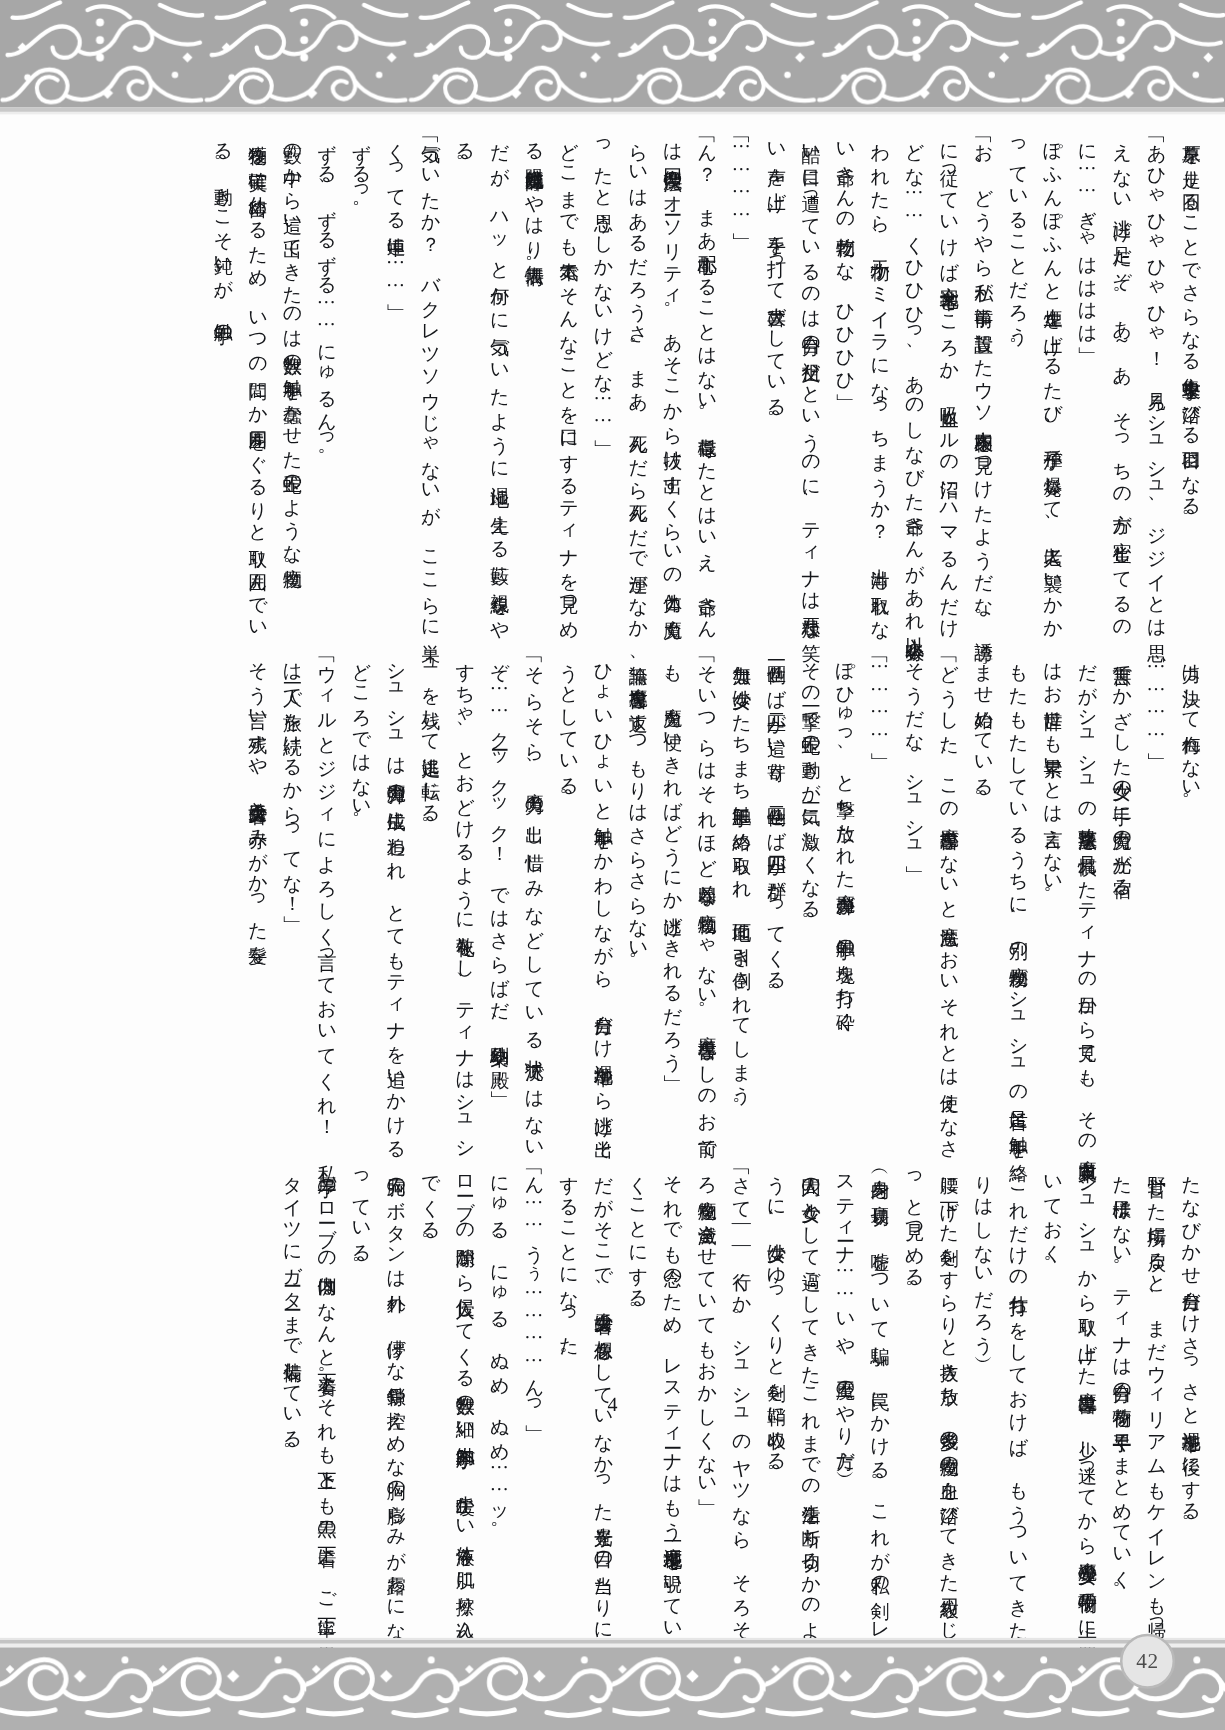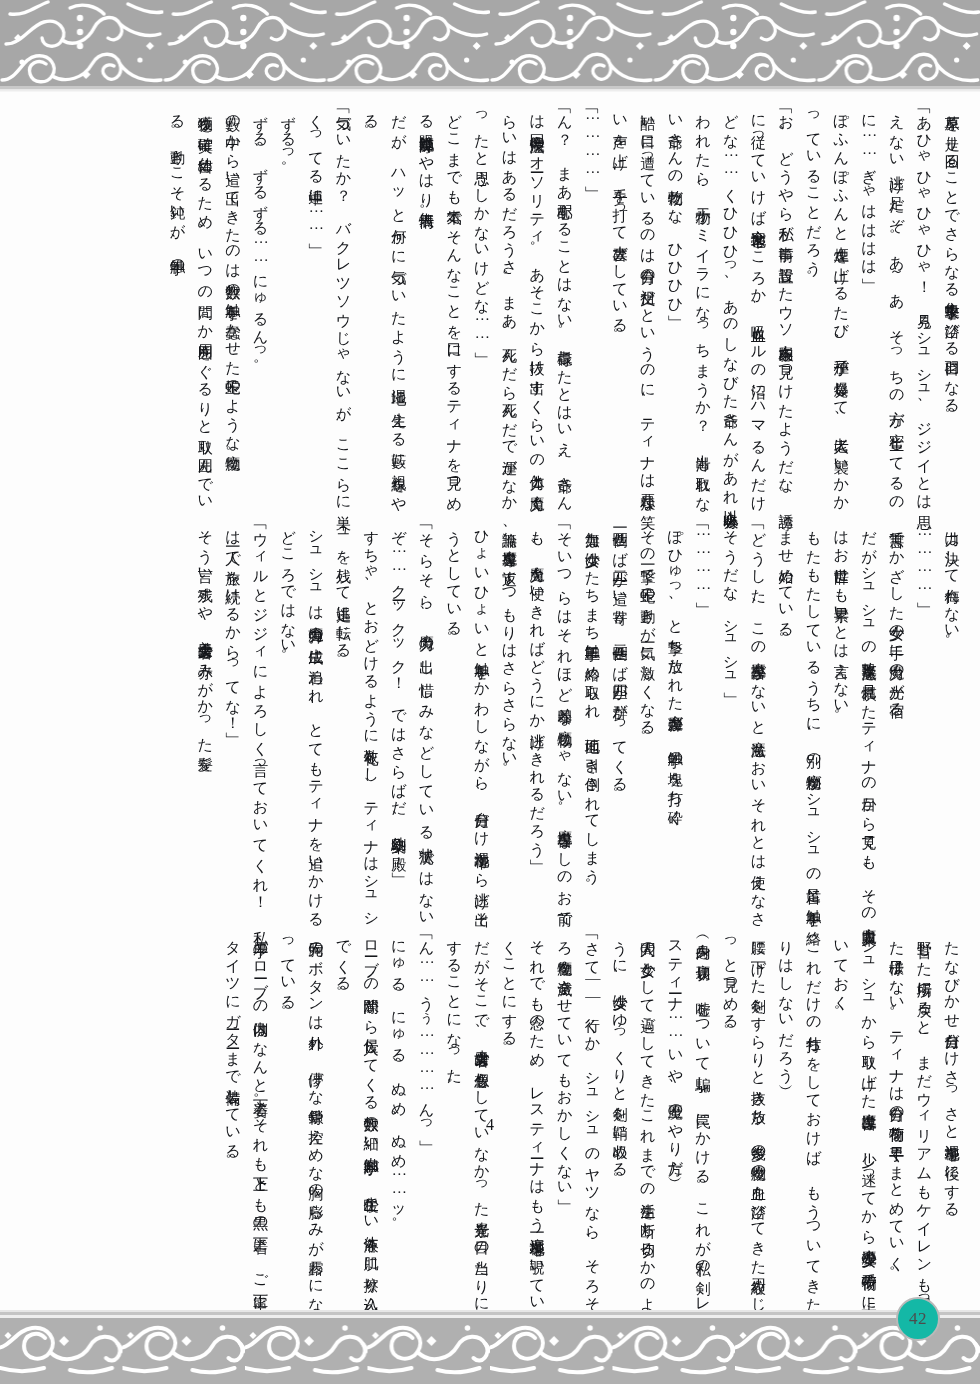--- a/index.html
+++ b/index.html
@@ -30,25 +30,25 @@
   .ornament-bottom {
     bottom: 0;
     height: 74px;
   }
   .ornament svg { display: block; }
 
   
   .page-number {
     position: absolute;
     right: 40px;
-    bottom: 43px;
+    bottom: 33px;
     width: 40px;
     height: 40px;
     border-radius: 50%;
-    background: #14b8a6;
+    background: #e5e5e5;
     border: 2px solid #b9b9b9;
     color: #4c4c4c;
     font-size: 17px;
     font-family: "Liberation Serif", "DejaVu Serif", serif;
     display: flex;
     align-items: center;
     justify-content: center;
     z-index: 6;
     letter-spacing: 0.5px;
   }

